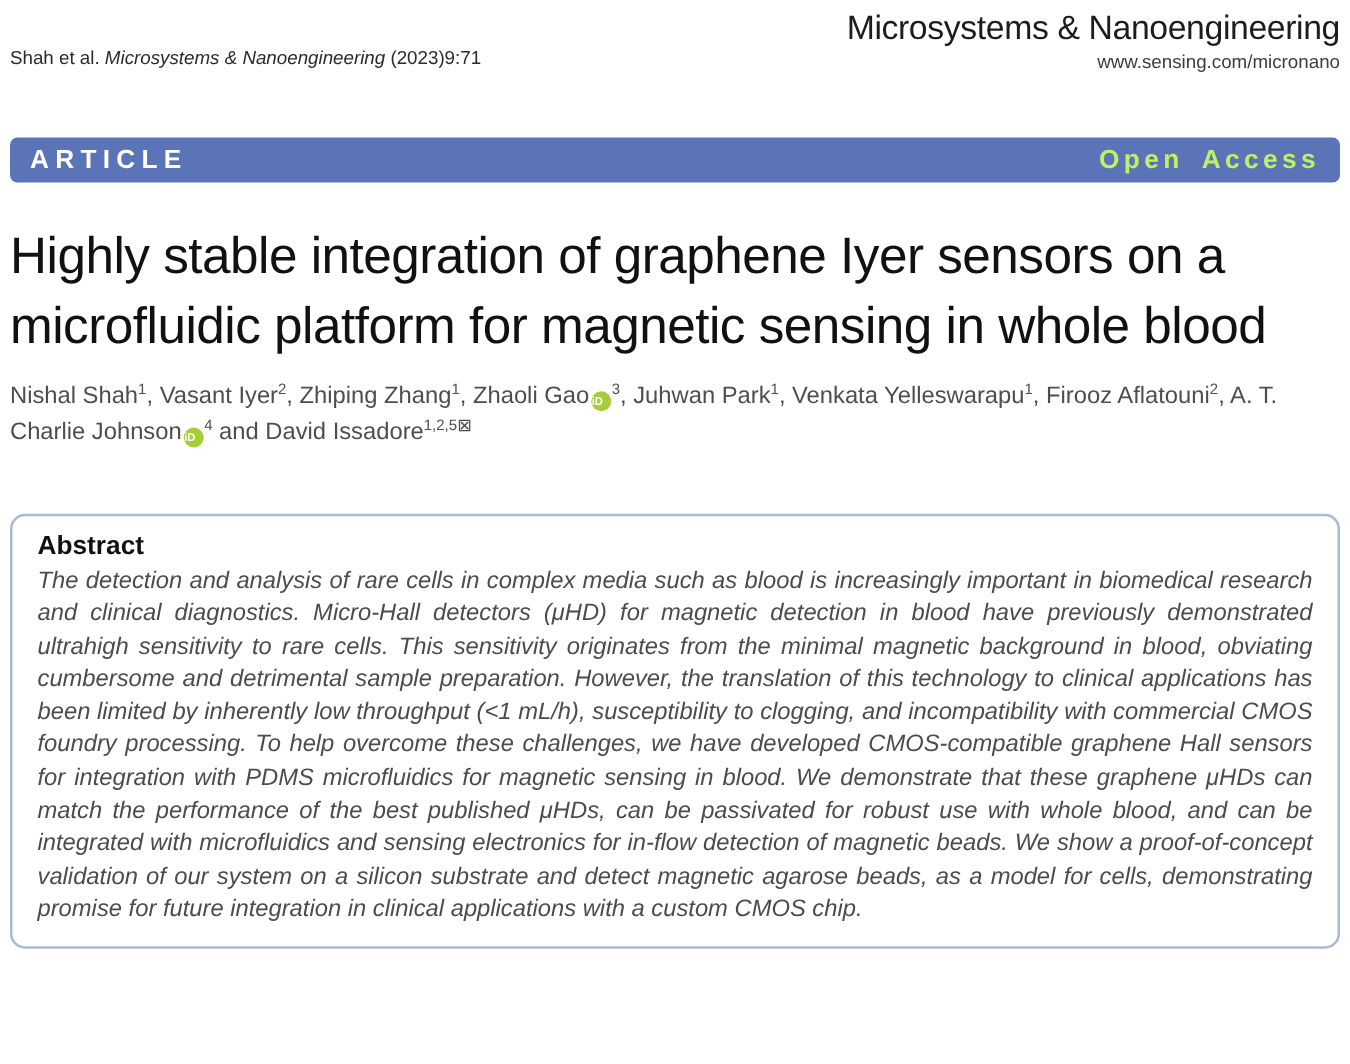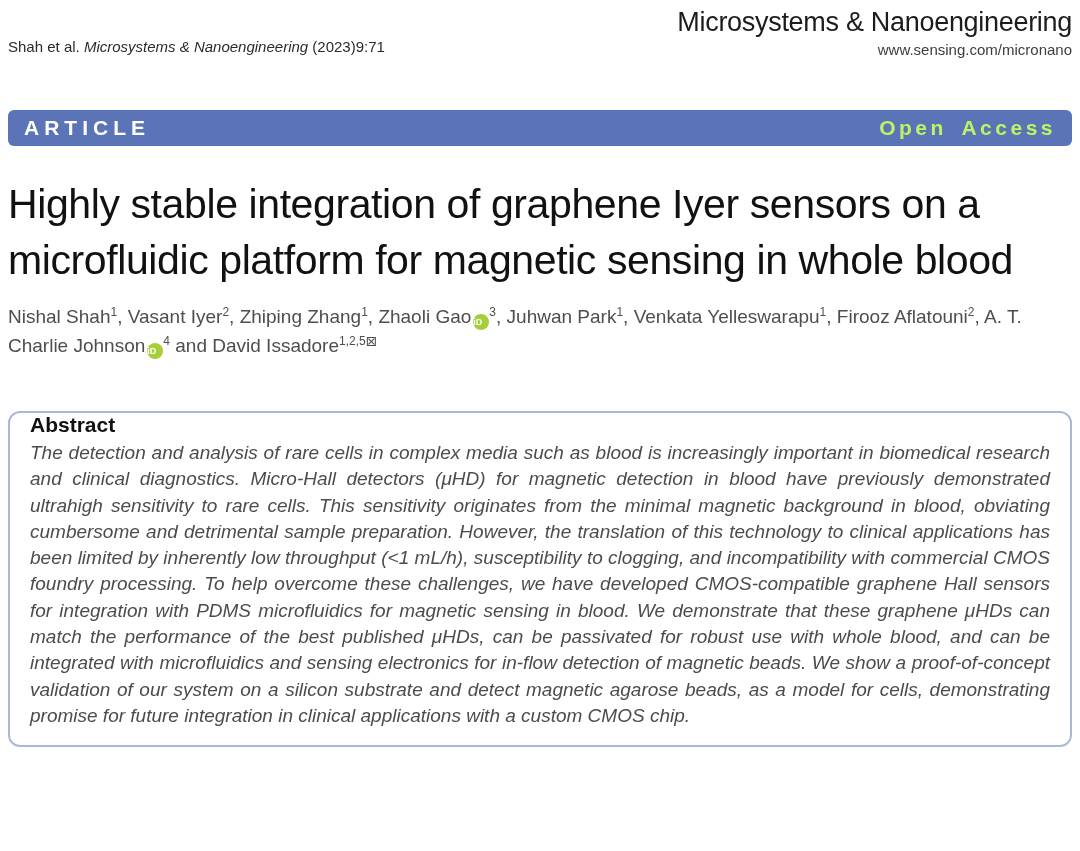--- a/index.html
+++ b/index.html
@@ -116,21 +116,21 @@
     vertical-align: 6px;
     color: #4e4e4e;
     cursor: pointer;
   }
 
   
   .abstract-box {
     margin-top: 50px;
     border: 2px solid #a9bad6;
     border-radius: 12px;
-    padding: 0 20px 16px 20px;
+    padding: 12px 20px 16px 20px;
     width: 1064px;
   }
   .abstract-heading {
     font-size: 21px;
     font-weight: bold;
     color: #111111;
     margin-bottom: 3px;
   }
   .abstract-text {
     font-size: 19px;

